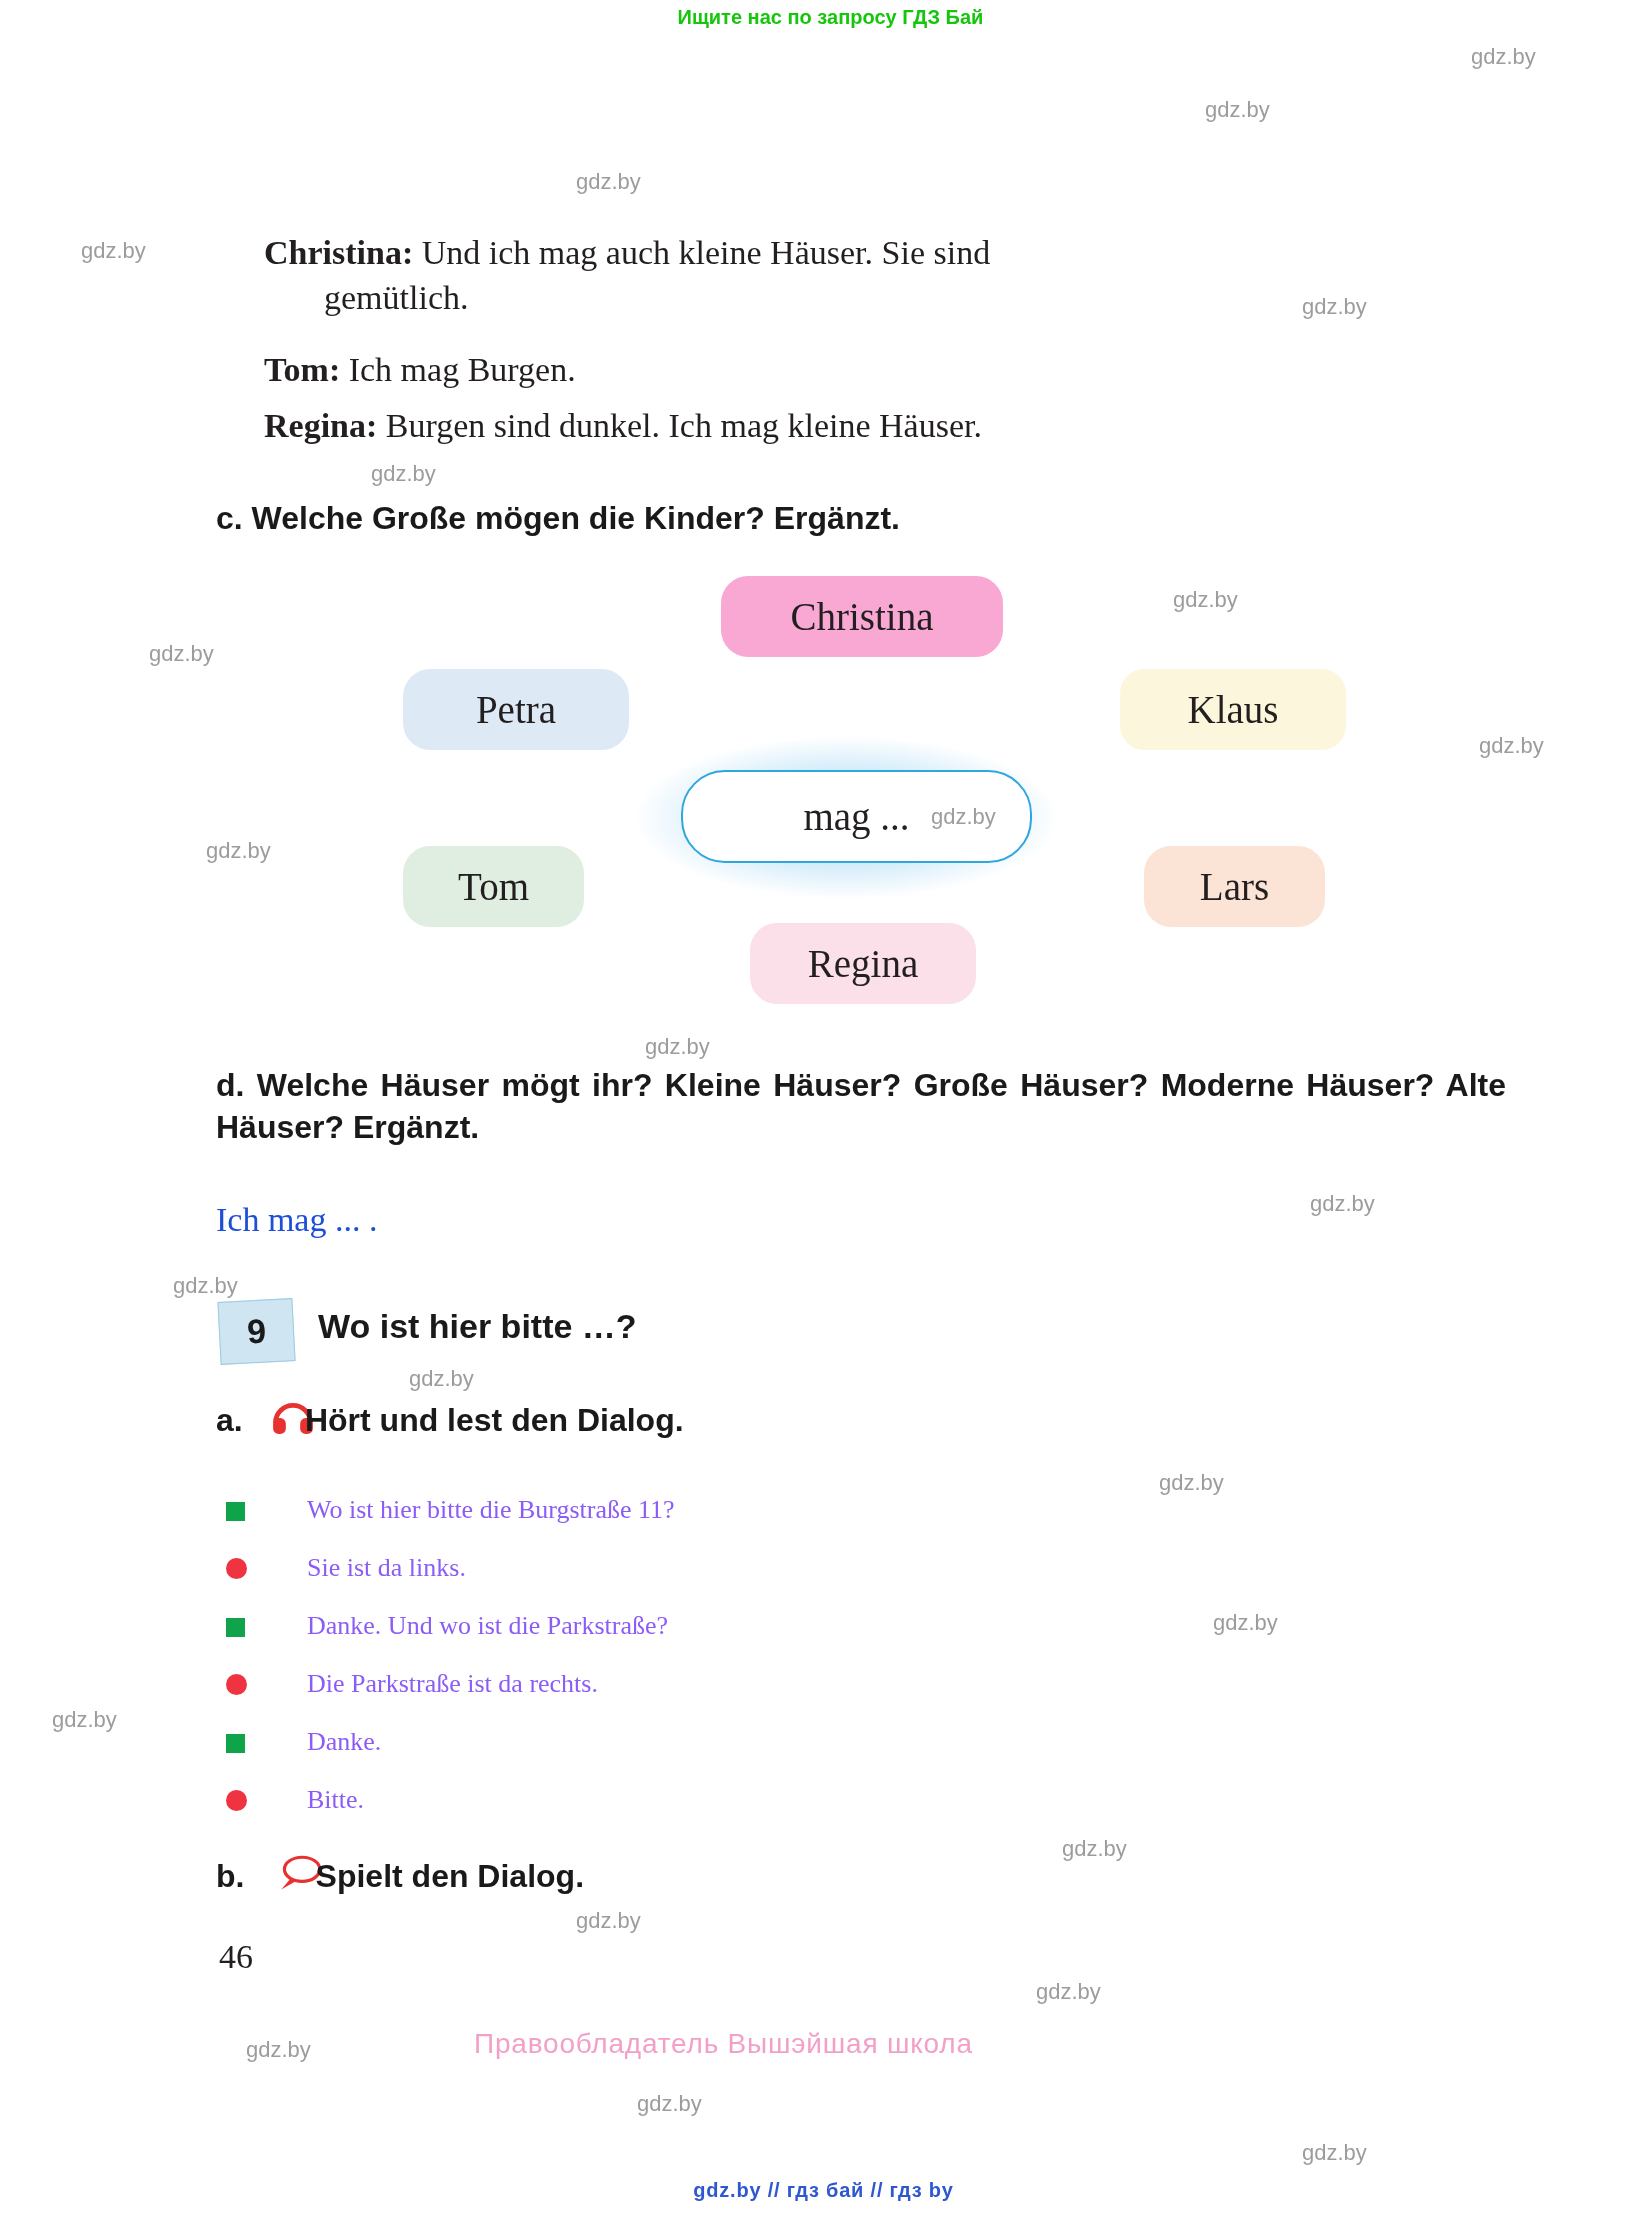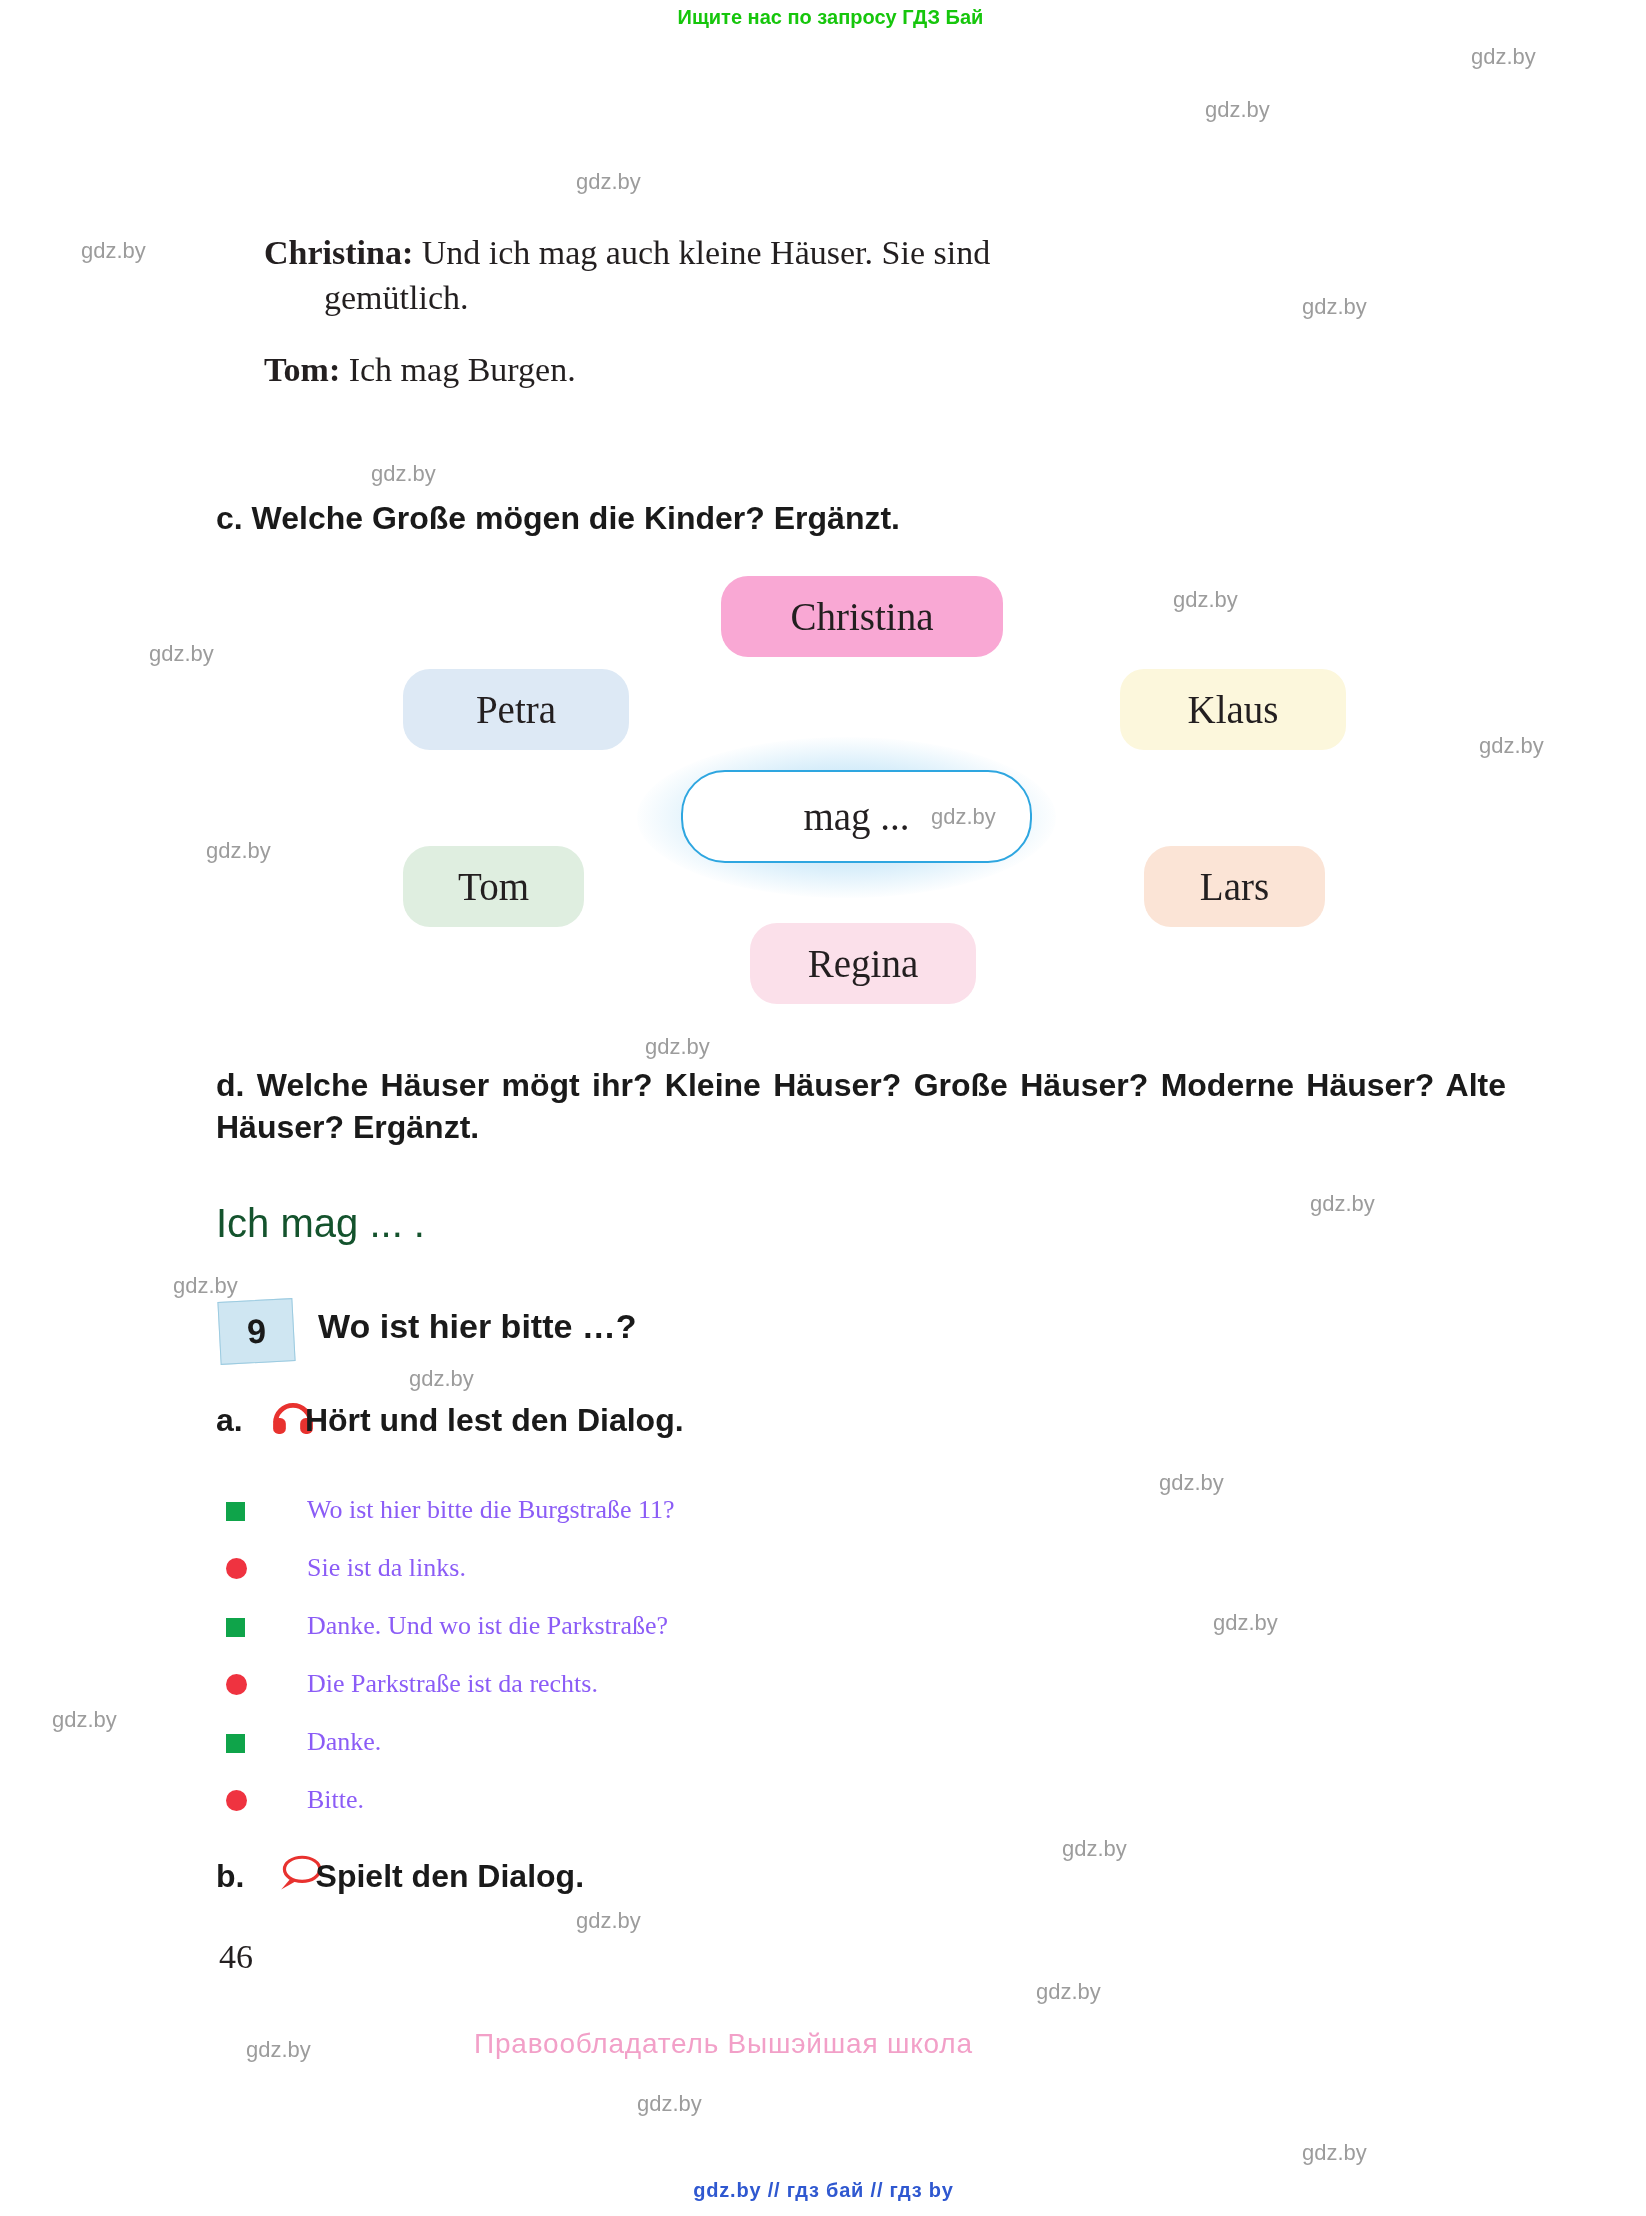--- a/index.html
+++ b/index.html
@@ -112,23 +112,23 @@
     top: 1065px;
     width: 1290px;
     line-height: 1.3;
     text-align: justify;
   }
   .task-9a { left: 216px; top: 1402px; }
   .task-9b { left: 216px; top: 1858px; }
 
   .plain-line {
     position: absolute;
-    font-family: Liberation Sans, sans-serif;
-    font-size: 40px;
-    color: #14532d;
+    font-family: Liberation Serif, serif;
+    font-size: 34px;
+    color: #1d4ed8;
   }
   .ich-mag { left: 216px; top: 1201px; }
 
   
   .cloud { position: absolute; left: 0; top: 564px; width: 1647px; height: 467px; }
   .bubble {
     position: absolute;
     border-radius: 27px;
     font-family: "Liberation Serif", serif;
     font-size: 39px;
@@ -264,20 +264,24 @@
     <b>Christina:</b>
     <span>Und ich mag auch kleine Häuser. Sie sind</span>
     <span class="second-line">gemütlich.</span>
   </div>
 
   <div class="dlg dlg-tom">
     <b>Tom:</b>
     <span>Ich mag Burgen.</span>
   </div>
 
+  <div class="dlg dlg-regina">
+    <b>Regina:</b>
+    <span>Burgen sind dunkel. Ich mag kleine Häuser.</span>
+  </div>
 
   <div class="task-head task-c">c. Welche Große mögen die Kinder? Ergänzt.</div>
 
   <div class="cloud">
     <div class="glow"></div>
     <div class="bubble b-christina">Christina</div>
     <div class="bubble b-petra">Petra</div>
     <div class="bubble b-klaus">Klaus</div>
     <div class="bubble b-tom">Tom</div>
     <div class="bubble b-lars">Lars</div>

